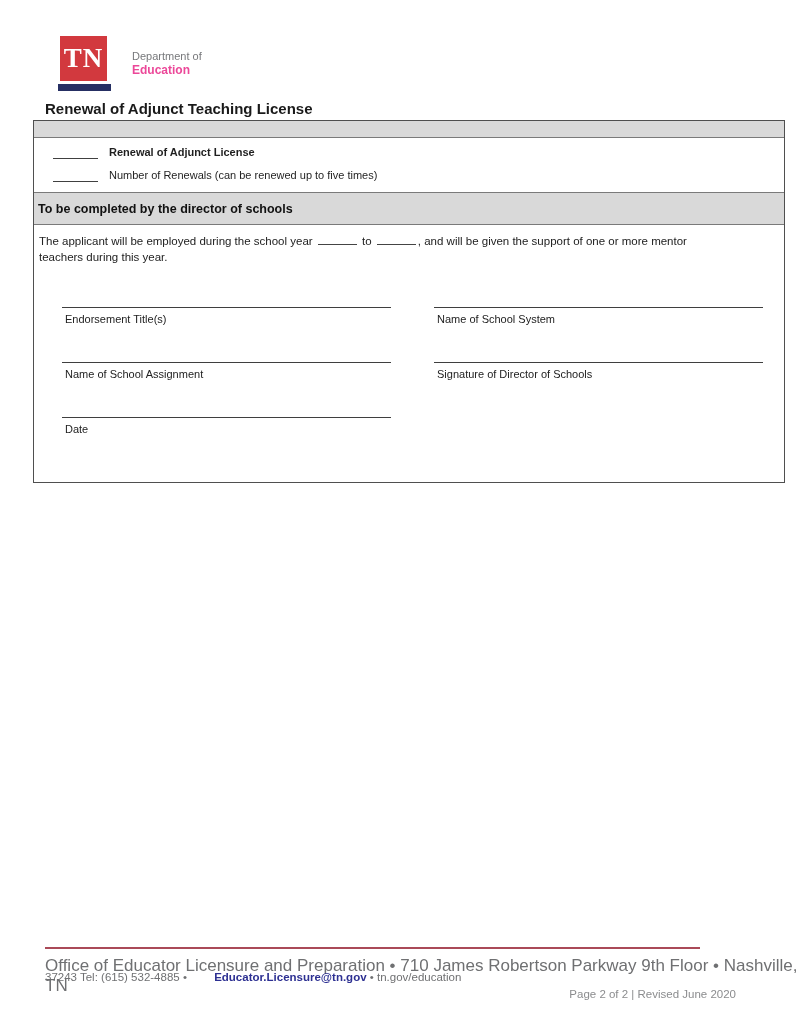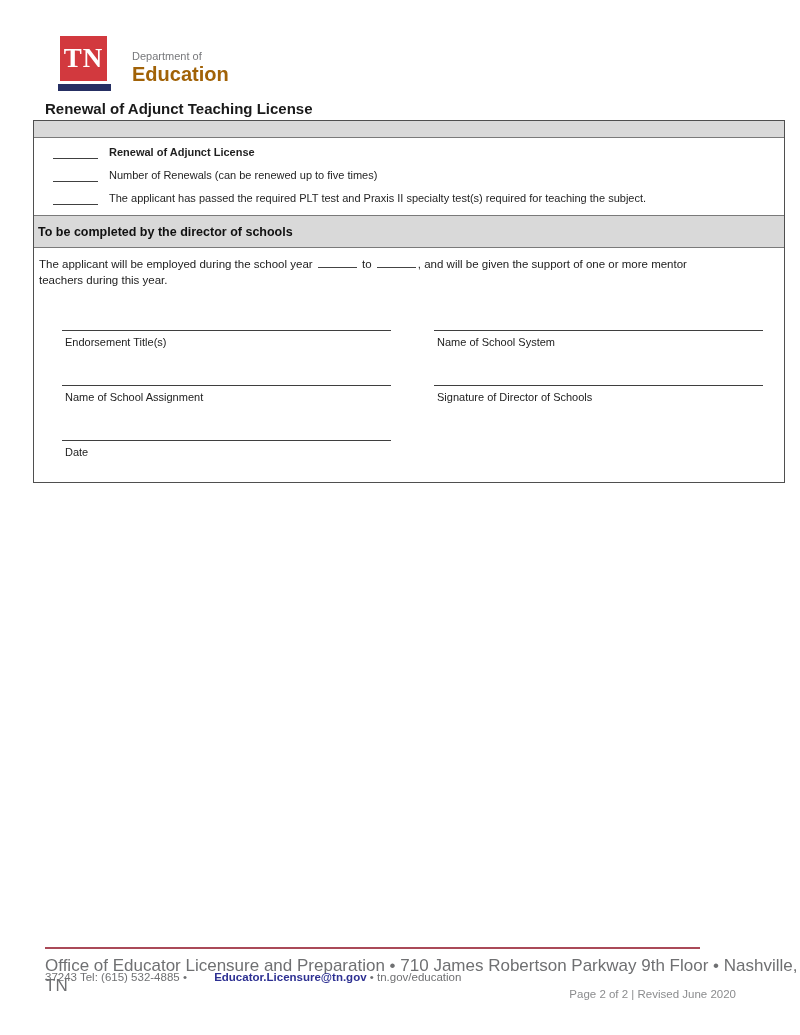--- a/index.html
+++ b/index.html
@@ -8,21 +8,21 @@
   .page { position:relative; width:800px; height:1035px; background:#fff; overflow:hidden; }
 
   
   .logo { position:absolute; left:60px; top:36px; width:230px; height:56px; }
   .logo-square { position:absolute; left:0; top:0; width:47px; height:45px;
                  background:var(--red,#d2393e); display:flex; align-items:center; justify-content:center; }
   .logo-square span { font-family:"Liberation Serif", serif; font-weight:bold;
                       color:#ffffff; font-size:27px; letter-spacing:1px; }
   .logo-underbar { position:absolute; left:-2px; top:48px; width:53px; height:7px; background:#262f63; }
   .logo-dept { position:absolute; left:72px; top:14px; font-size:11px; color:#77787b; }
-  .logo-edu  { position:absolute; left:72px; top:27px; font-size:20px; font-weight:bold; color:#a16207; }
+  .logo-edu  { position:absolute; left:72px; top:27px; font-size:12px; font-weight:bold; color:#ec4899; }
 
   
   .doc-title { position:absolute; left:45px; top:100px; font-size:15px; font-weight:bold; color:#1a1a1a; }
 
   
   .main-box { position:absolute; left:33px; top:120px; width:752px; height:363px;
               border:1.5px solid #4f4f4f; background:#fff; overflow:hidden; }
   .gray-bar { background:#d9d9d9; border-bottom:1.5px solid #7a7a7a; }
   .gray-bar.empty { height:17px; }
   .gray-bar.header { height:33px; border-top:1.5px solid #7a7a7a; display:flex; align-items:center;
@@ -73,24 +73,20 @@
 
     <div class="sec1">
       <div class="check-row">
         <span class="blank"></span>
         <span class="check-label bold">Renewal of Adjunct License</span>
       </div>
       <div class="check-row">
         <span class="blank"></span>
         <span class="check-label">Number of Renewals (can be renewed up to five times)</span>
       </div>
-      <div class="check-row">
-        <span class="blank"></span>
-        <span class="check-label">The applicant has passed the required PLT test and Praxis II specialty test(s) required for teaching the subject.</span>
-      </div>
     </div>
 
     <div class="gray-bar header">
       <span>To be completed by the director of schools</span>
     </div>
 
     <div class="sec2">
       <p class="para">
         <span>The applicant will be employed during the school year</span>
         <span class="inline-blank"></span>

